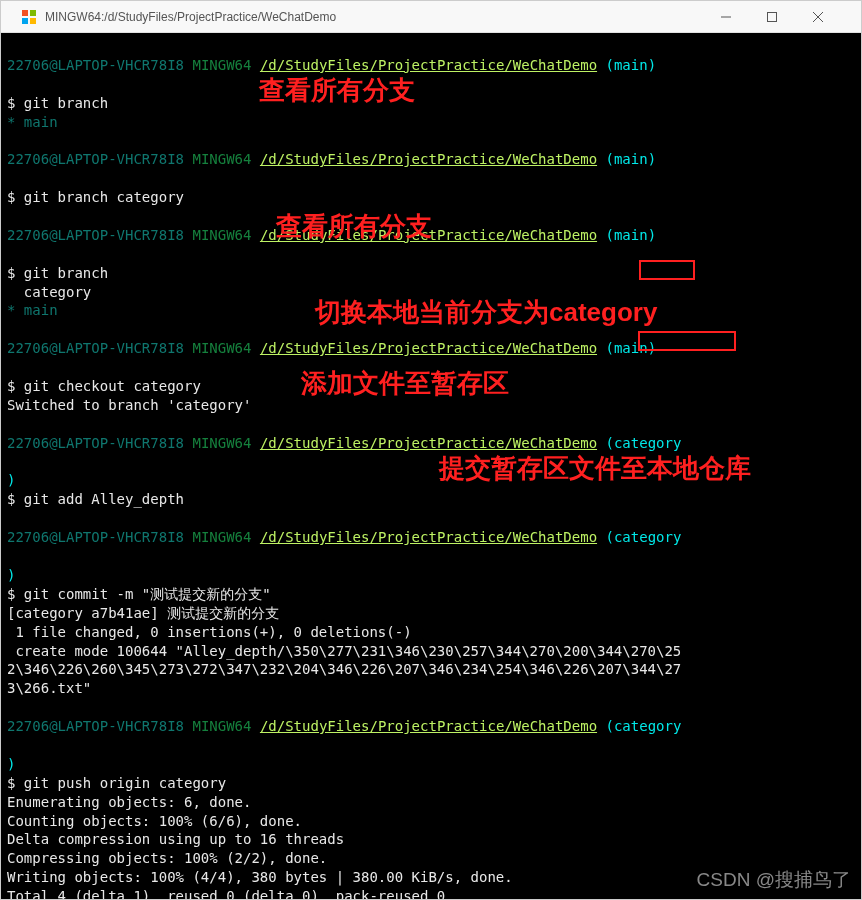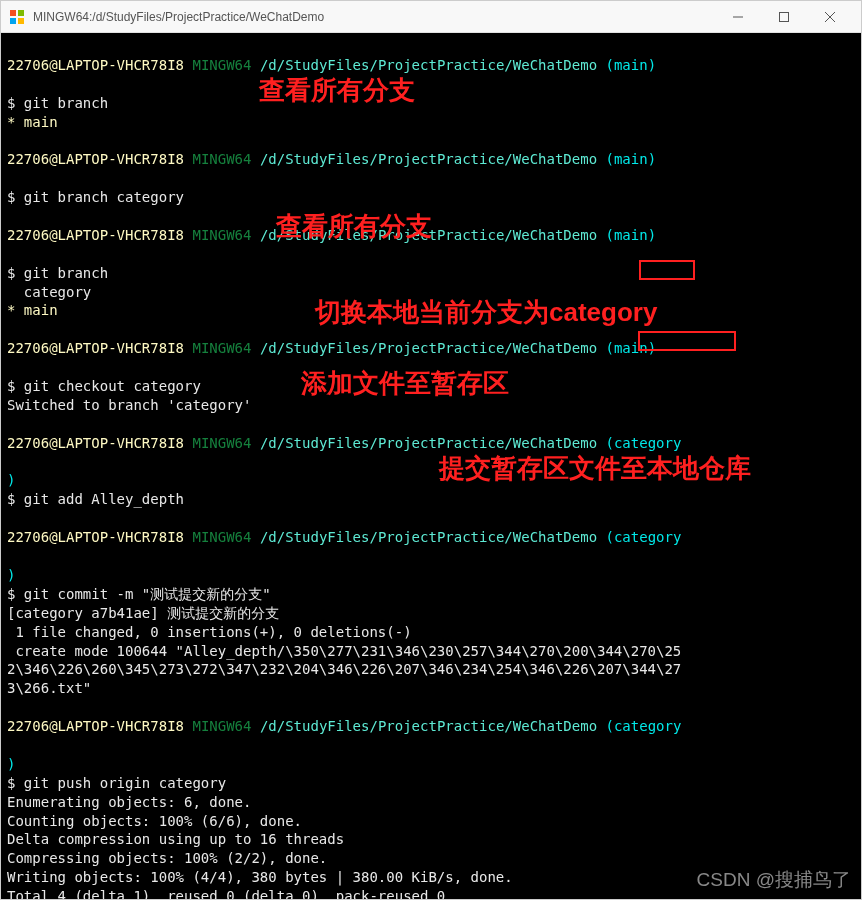--- a/index.html
+++ b/index.html
@@ -17,21 +17,21 @@
   border: 1px solid #ccc;
   background: #fff;
   display: flex;
   flex-direction: column;
 }
 .titlebar {
   height: 32px;
   background: #f8f8f8;
   display: flex;
   align-items: center;
-  padding: 0 8px;
+  padding: 0 20px;
   border-bottom: 1px solid #e0e0e0;
 }
 .titlebar .icon {
   width: 16px;
   height: 16px;
   margin-right: 8px;
 }
 .titlebar .title {
   flex: 1;
   font-size: 12px;
@@ -54,23 +54,23 @@
 .terminal {
   flex: 1;
   background: #000;
   color: #c0c0c0;
   padding: 4px 6px;
   overflow: hidden;
   position: relative;
   line-height: 1.35;
   white-space: pre;
 }
-.green { color: #fef9c3; }
+.green { color: #0f766e; }
 .purple { color: #15803d; }
-.yellow { color: #5eead4; }
+.yellow { color: #bef264; text-decoration: underline; }
 .cyan { color: #00e8e8; }
 .white { color: #e8e8e8; }
 .annotation {
   position: absolute;
   color: #ff2020;
   font-family: 'Microsoft YaHei', sans-serif;
   font-size: 26px;
   font-weight: bold;
   pointer-events: none;
 }

